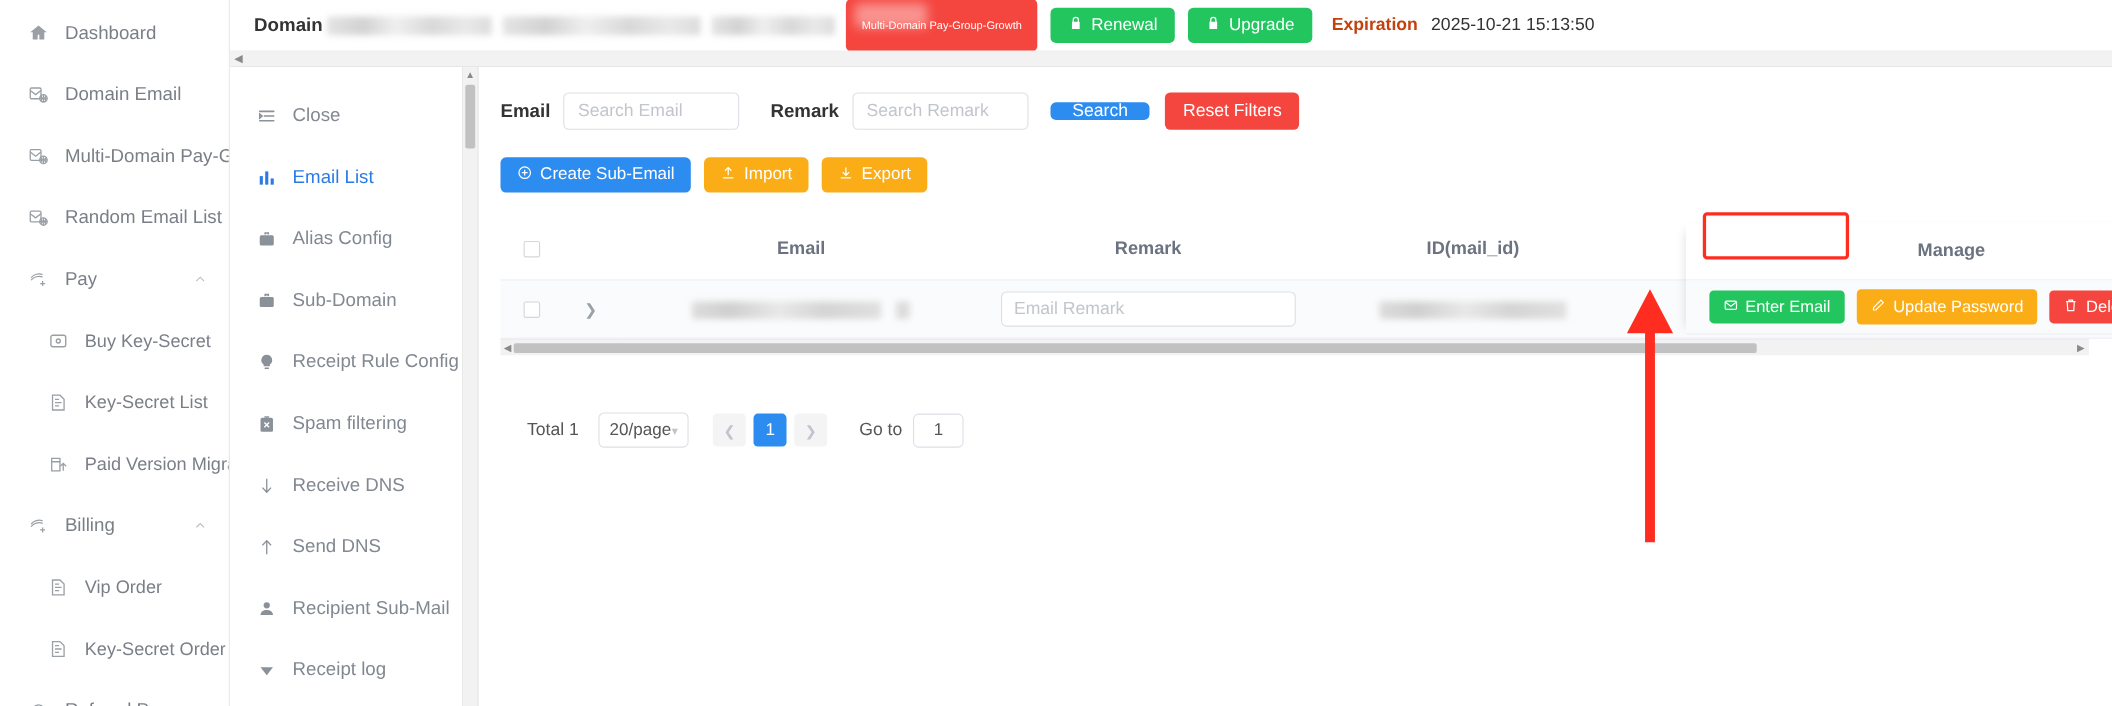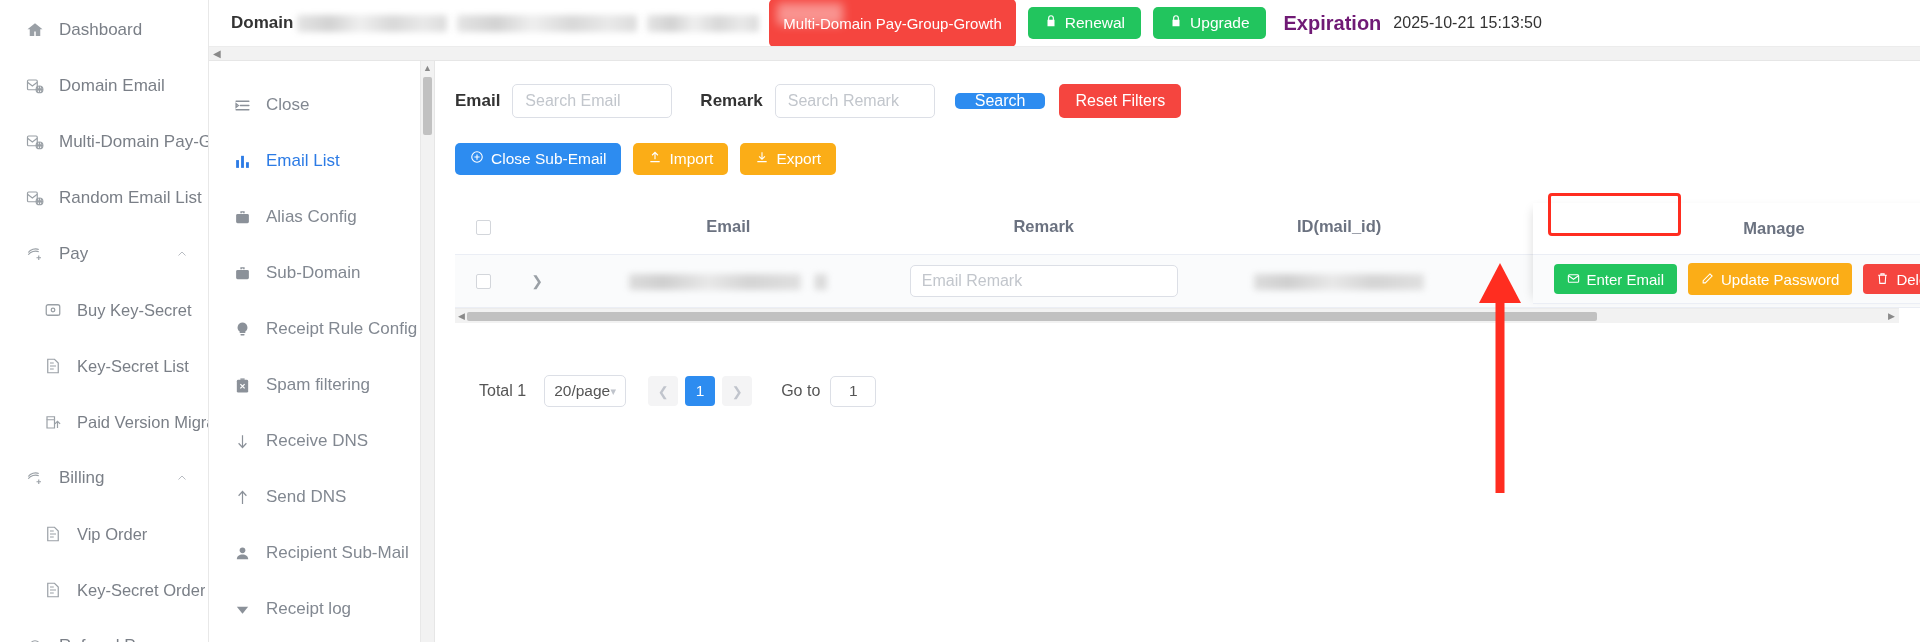--- a/index.html
+++ b/index.html
@@ -71,33 +71,33 @@
   .blur-chip.b { width: 180px; }
   .blur-chip.c { width: 112px; }
   .btn {
     display: inline-flex; align-items: center; justify-content: center;
     border: none; border-radius: 5px; cursor: pointer;
     font-family: "Liberation Sans", sans-serif;
     white-space: nowrap;
   }
   .btn-red-pill {
     background: #f5453f; color: #fff;
-    height: 48px; padding: 0 14px; font-size: 15px; border-radius: 5px;
+    height: 48px; padding: 0 14px; font-size: 10px; border-radius: 5px;
     margin-right: 12px; position: relative; overflow: hidden;
   }
   .btn-red-pill .masked {
     position: absolute; left: 8px; top: 4px; width: 66px; height: 22px;
     background: rgba(255,255,255,0.42); filter: blur(5px); border-radius: 3px;
   }
   .btn-green {
     background: #22c55e; color: #fff; height: 32px; padding: 0 16px;
     font-size: 15.5px; margin-right: 12px; border-radius: 5px; gap: 7px;
   }
   .btn-green svg { width: 14px; height: 14px; }
-  .exp-label { font-weight: 700; color: #701a75; font-size: 20px; margin: 0 12px 0 6px; }
+  .exp-label { font-weight: 700; color: #c2410c; font-size: 16px; margin: 0 12px 0 6px; }
   .exp-value { color: #333; font-size: 16px; }
 
   
   .hstrip {
     height: 14px; min-height: 14px; background: #f2f2f2;
     display: flex; align-items: center; justify-content: space-between;
     padding: 0 4px; position: relative;
     border-bottom: 1px solid #e6e6e6;
   }
   .hstrip .arrow { color: #8a8a8a; font-size: 10px; line-height: 1; }
@@ -593,21 +593,21 @@
             </div>
 
             <div class="actionbar">
               <button class="btn btn-create">
                 <span>
                   <svg viewBox="0 0 24 24" fill="none" stroke="currentColor" stroke-width="1.9">
                       <circle cx="12" cy="12" r="9"></circle>
                       <path d="M12 7.5v9M7.5 12h9"></path>
                     </svg>
                 </span>
-                <span>Close Sub-Email</span>
+                <span>Create Sub-Email</span>
               </button>
               <button class="btn btn-amber">
                 <span>
                   <svg viewBox="0 0 24 24" fill="none" stroke="currentColor" stroke-width="1.9">
                       <path d="M12 16V4M7 9l5-5 5 5M4 20h16"></path>
                     </svg>
                 </span>
                 <span>Import</span>
               </button>
               <button class="btn btn-amber">

